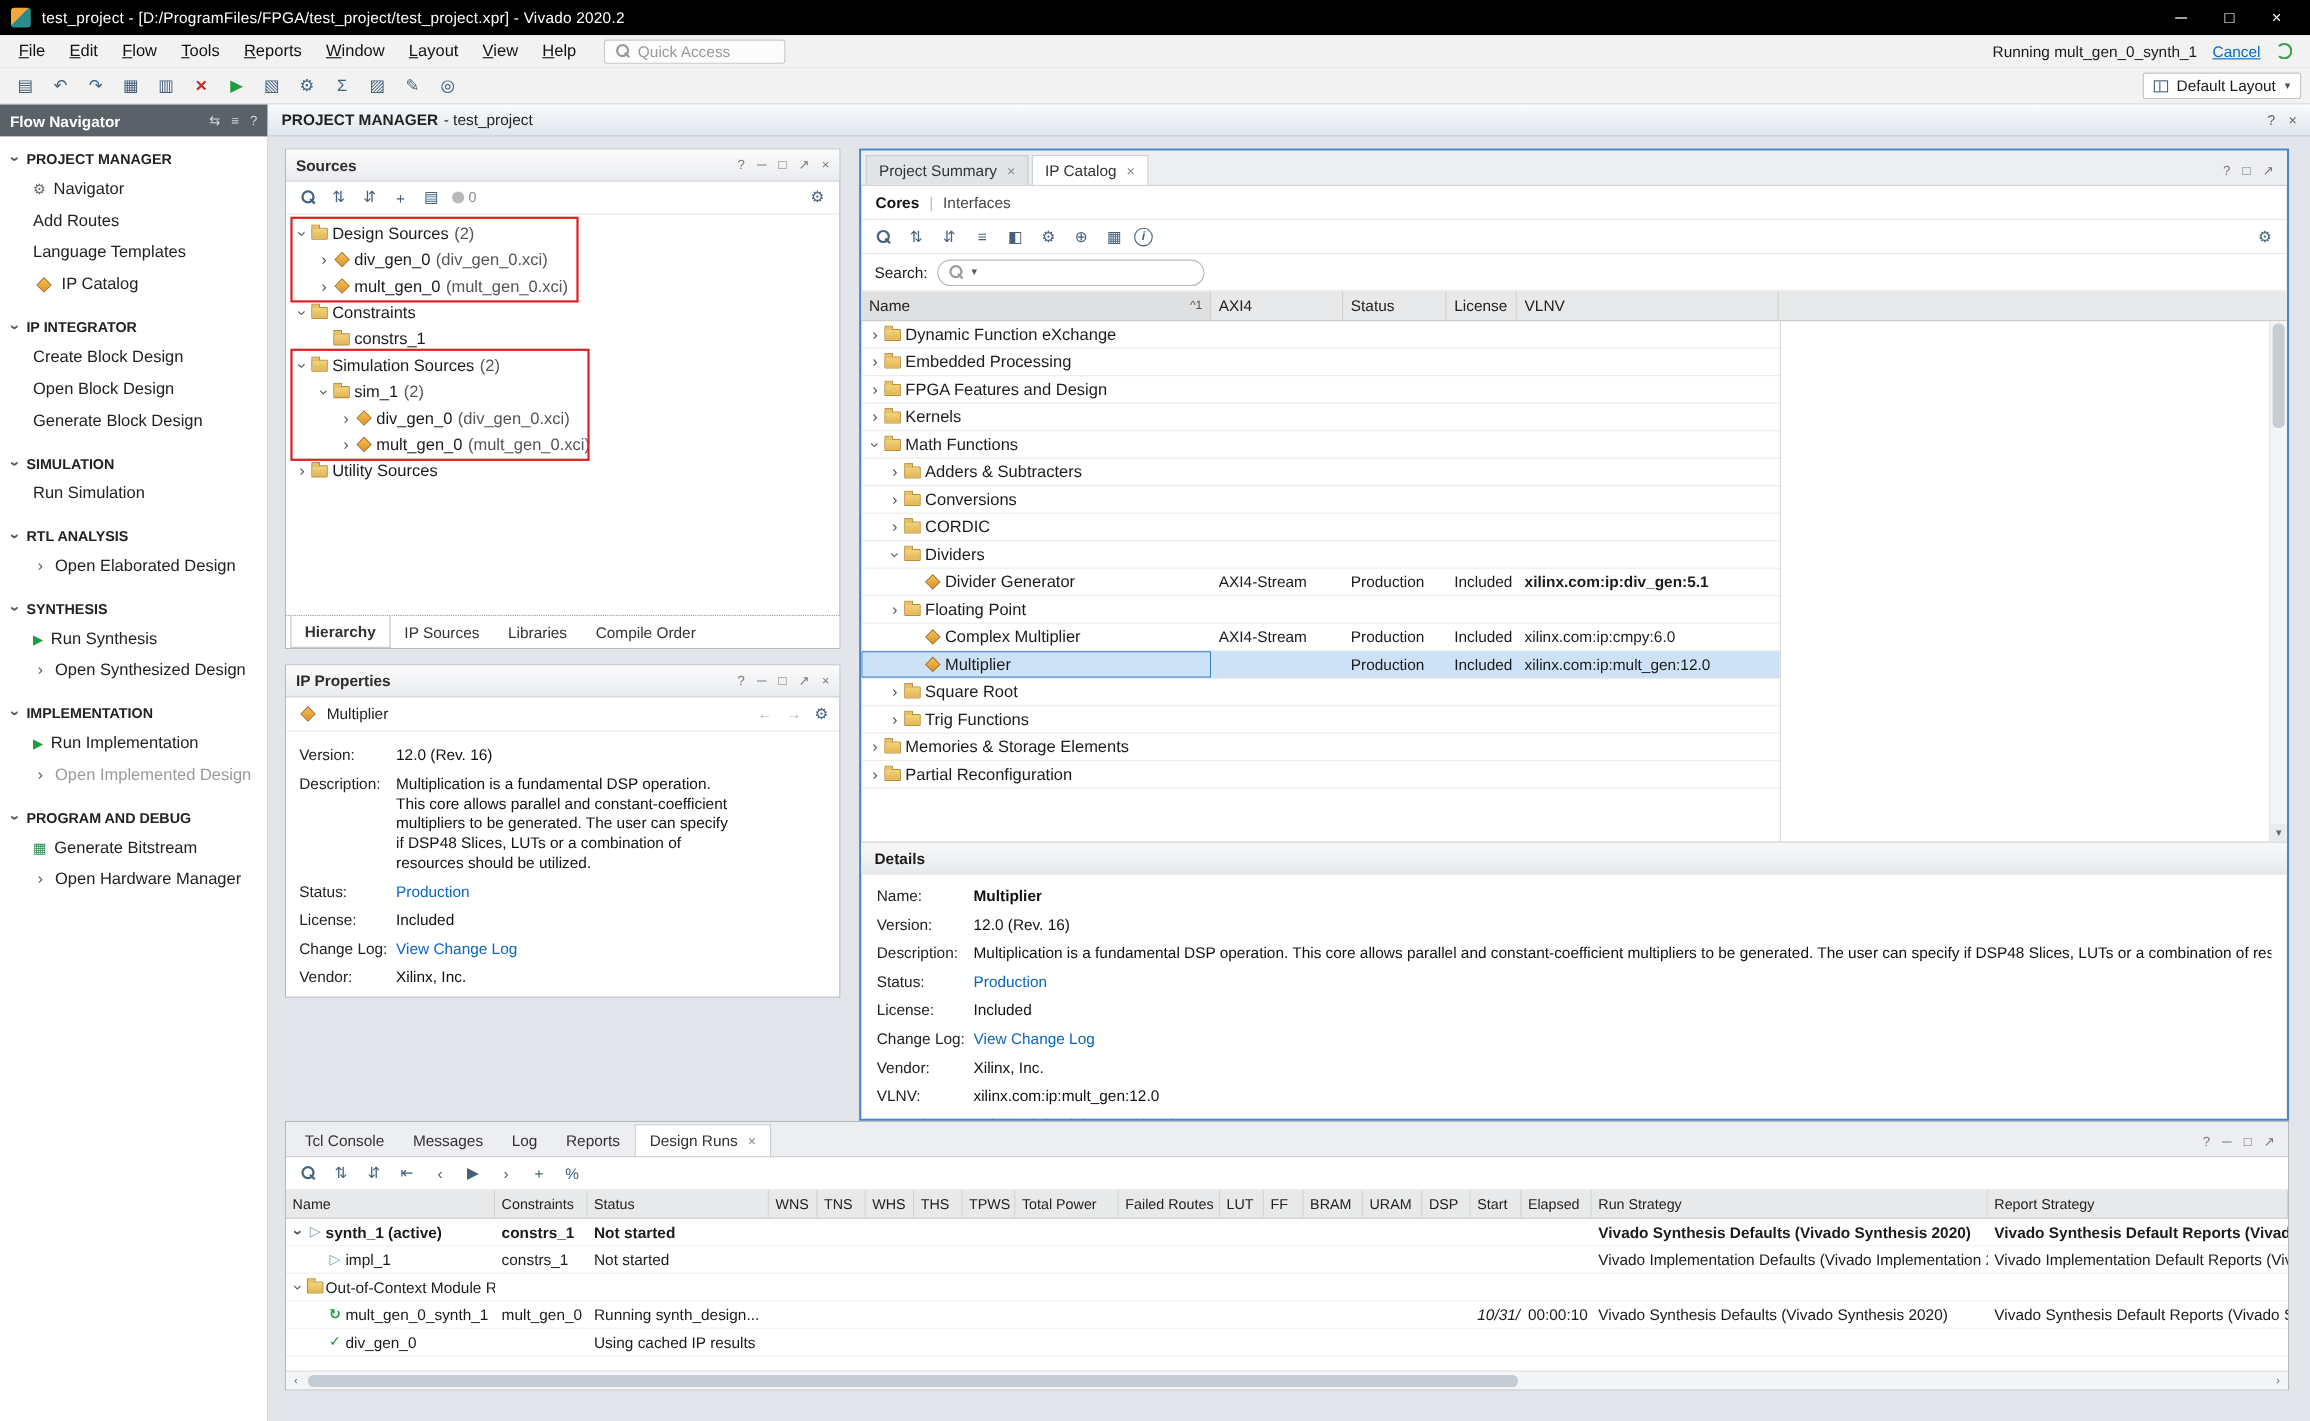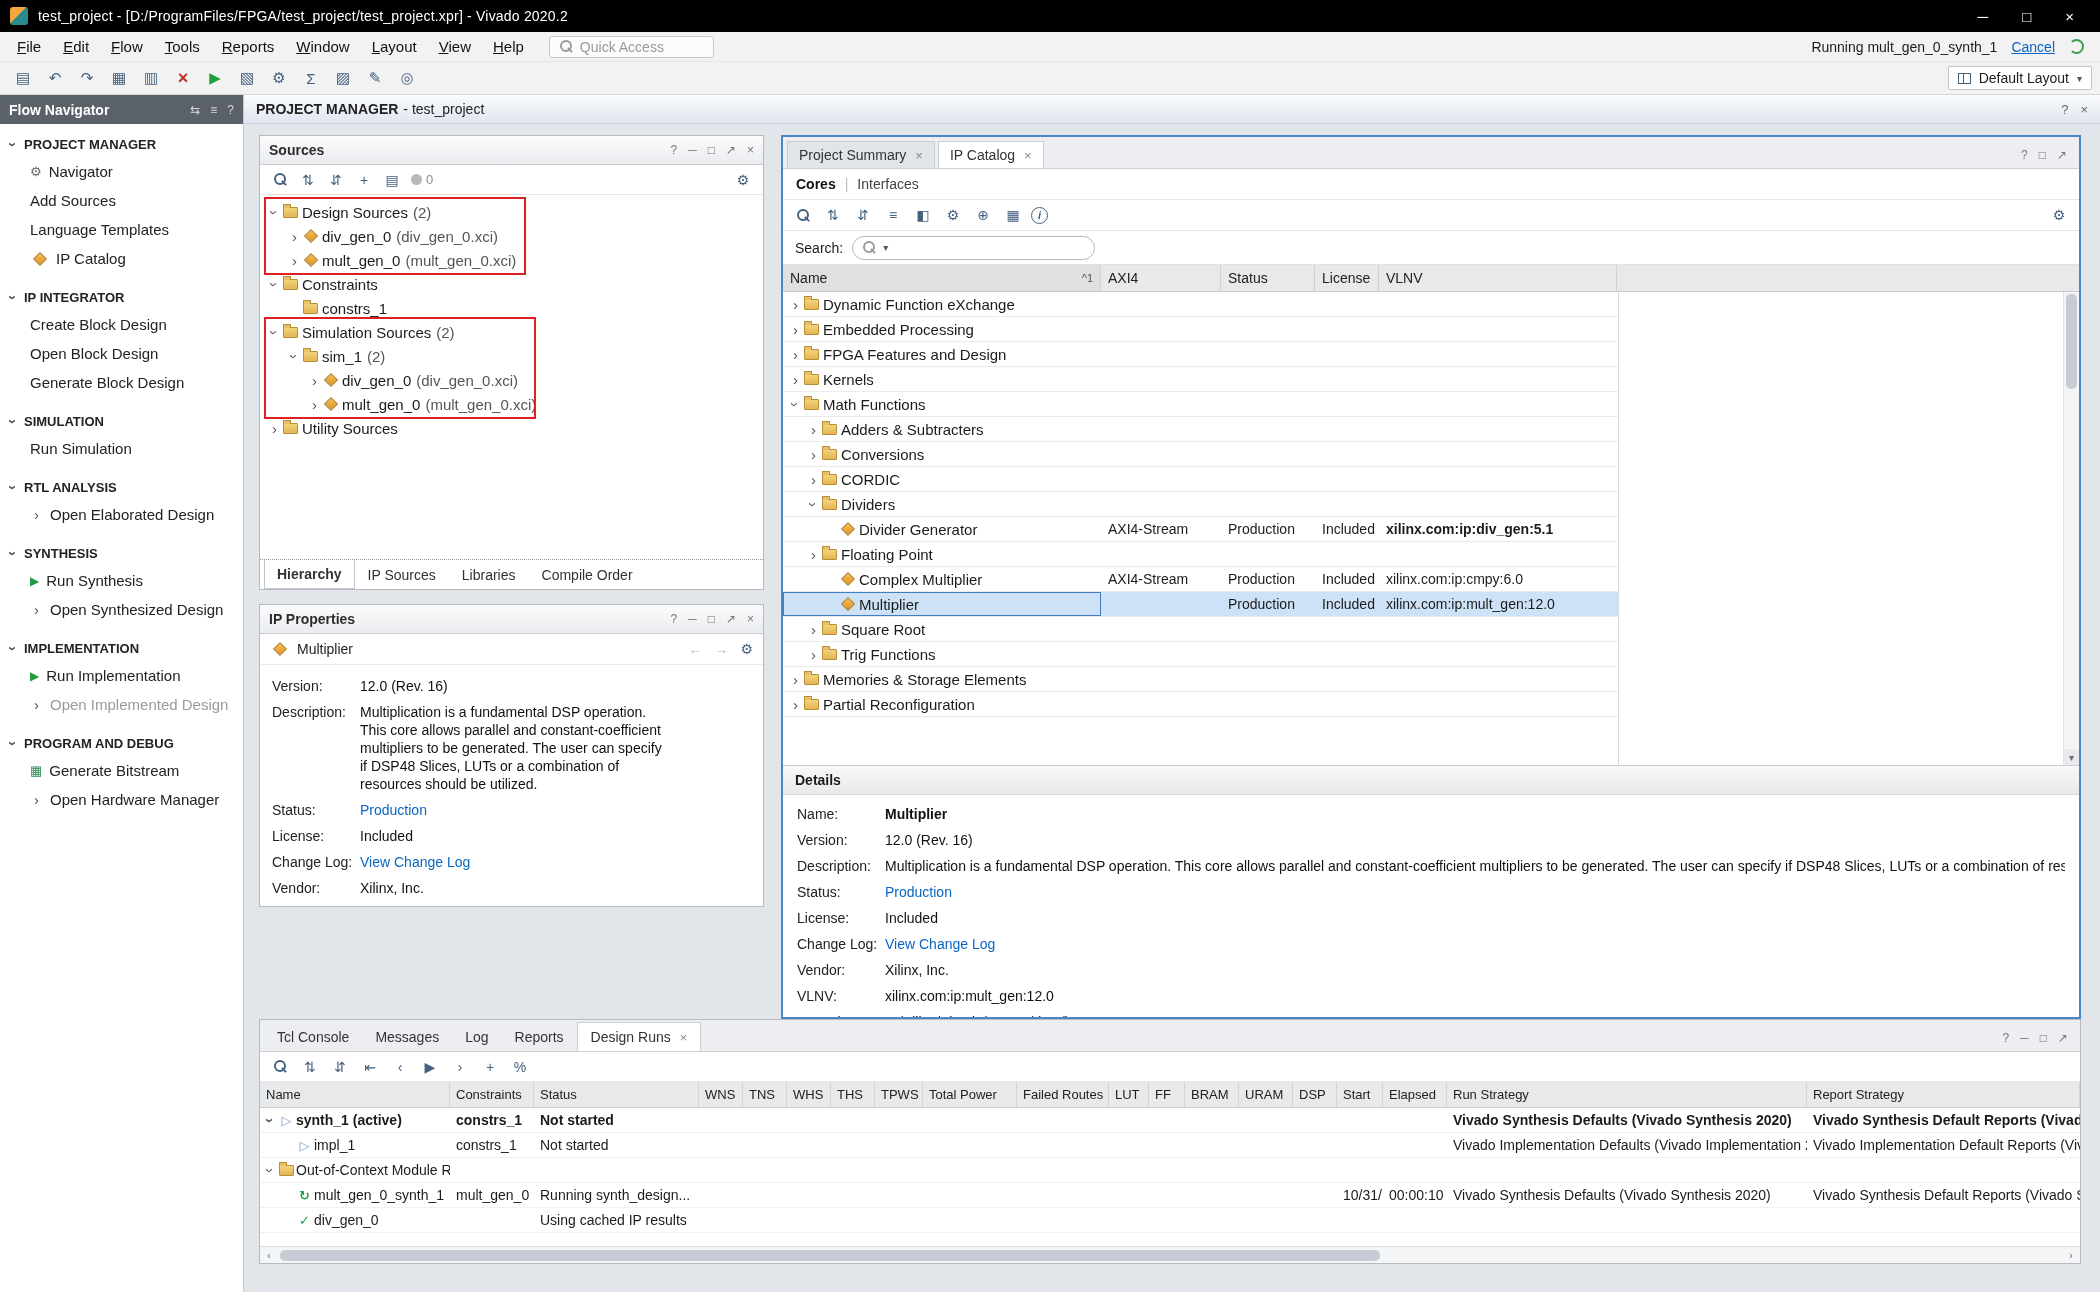--- a/index.html
+++ b/index.html
@@ -238,21 +238,21 @@
         <div class="fn-section">
           <div class="fn-section-header">
             <span class="chev open">›</span>
             <span>PROJECT MANAGER</span>
           </div>
           <div class="fn-item">
             <span class="fn-ico">⚙</span>
             <span class="fn-label">Navigator</span>
           </div>
           <div class="fn-item">
-            <span class="fn-label">Add Sources</span>
+            <span class="fn-label">Add Routes</span>
           </div>
           <div class="fn-item">
             <span class="fn-label">Language Templates</span>
           </div>
           <div class="fn-item">
             <span class="ico-wrap">
               <span class="ico-ip"></span>
             </span>
             <span class="fn-label">IP Catalog</span>
           </div>
@@ -1014,21 +1014,21 @@
             <div class="runs-cell" style="width: 44px;"></div>
             <div class="runs-cell" style="width: 44px;"></div>
             <div class="runs-cell" style="width: 48px;"></div>
             <div class="runs-cell" style="width: 94px;"></div>
             <div class="runs-cell" style="width: 92px;"></div>
             <div class="runs-cell" style="width: 40px;"></div>
             <div class="runs-cell" style="width: 36px;"></div>
             <div class="runs-cell" style="width: 54px;"></div>
             <div class="runs-cell" style="width: 54px;"></div>
             <div class="runs-cell" style="width: 44px;"></div>
-            <div class="runs-cell" style="width: 46px;">10/31/</div>
+            <div class="runs-cell" style="width: 46px; font-style: italic;">10/31/</div>
             <div class="runs-cell" style="width: 64px;">00:00:10</div>
             <div class="runs-cell" style="width: 360px;">Vivado Synthesis Defaults (Vivado Synthesis 2020)</div>
             <div class="runs-cell" style="flex: 1 1 0%;">Vivado Synthesis Default Reports (Vivado Synthesis 2020)</div>
           </div>
           <div class="runs-row">
             <div class="runs-cell" style="width: 190px; padding-left: 22px;">
               <span class="chev-spacer"></span>
               <span class="r-ico r-check">✓</span>
               <span>div_gen_0</span>
             </div>

